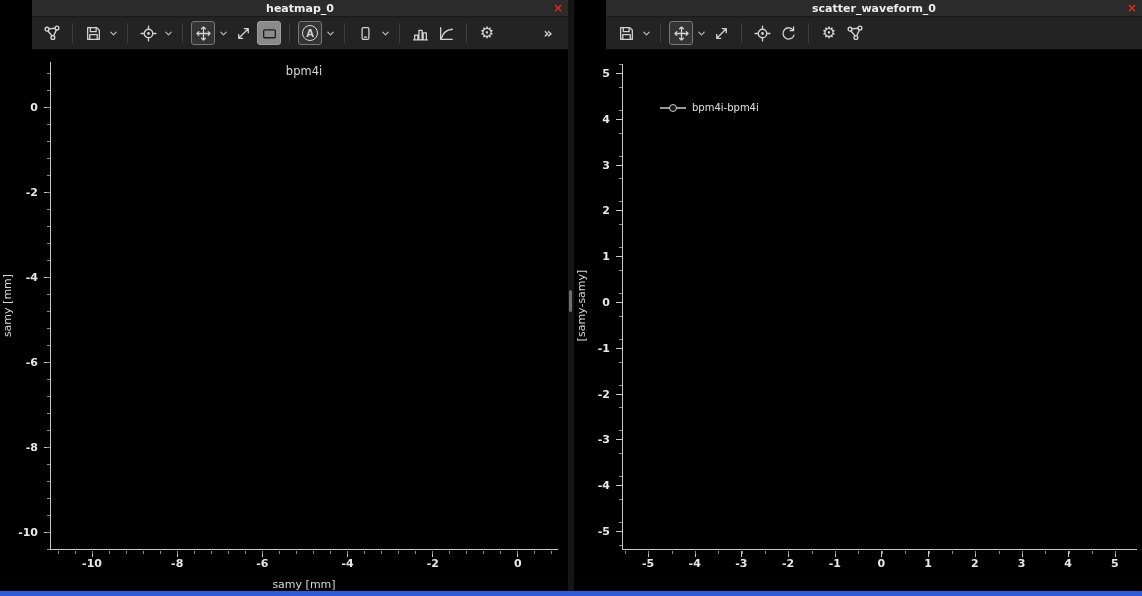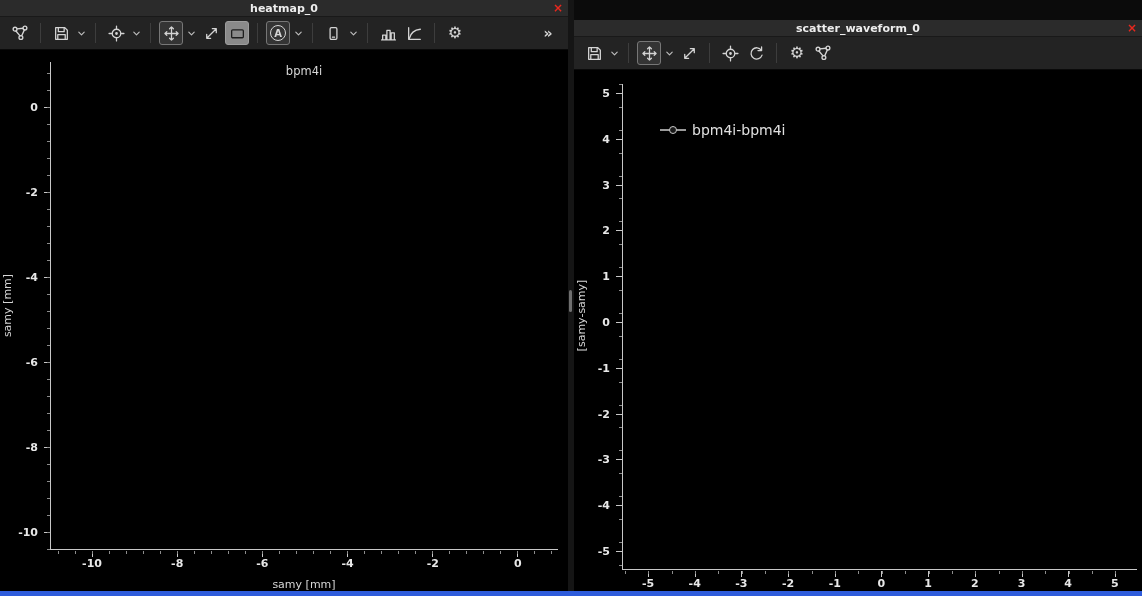--- a/index.html
+++ b/index.html
@@ -1,22 +1,22 @@
 <!DOCTYPE html>
 <html><head>
 <meta charset="utf-8">
 <style>
   * { margin:0; padding:0; box-sizing:border-box; }
   html,body { width:1142px; height:596px; overflow:hidden; }
   body { background:#0b0b0b; font-family:"DejaVu Sans", sans-serif; color:#ddd; position:relative; }
   .app { position:absolute; inset:0; }
 
-  .panel { position:absolute; top:0; bottom:5px; background:#000; overflow:hidden; }
+  .panel { position:absolute; top:0; bottom:5px; background:#000; overflow:hidden;padding-left:32px; }
   .panel.p-left  { left:0;   width:568px; }
-  .panel.p-right { left:574px; width:568px;margin-top:20px; }
+  .panel.p-right { left:574px; width:568px; }
 
   .splitter { position:absolute; left:568px; top:0; bottom:5px; width:6px; background:#151515; }
   .splitter .handle { position:absolute; left:1px; top:290px; width:3px; height:22px; background:#6f6f6f; border-radius:2px; }
 
   .bottombar { position:absolute; left:0; right:0; bottom:0; height:5px; }
 
   .titlebar { height:17px; background:#2b2b2b; display:flex; align-items:center; justify-content:center; position:relative; border-bottom:1px solid #191919; }
   .titlebar .title { font-size:11px; font-weight:bold; color:#ededed; }
   .titlebar .close { position:absolute; right:5px; top:0; height:16px; display:flex; align-items:center; font-size:12px; font-weight:bold; color:#e8281e; cursor:default; }
 
@@ -65,21 +65,21 @@
   .p-right .yminor    { left:45px; top:14px; width:3px; height:486px; background:repeating-linear-gradient(to bottom,#8d8d8d 0,#8d8d8d 1px,transparent 1px,transparent 22.9px); }
   .p-right .xmajor    { left:74px; top:501px; width:469px; height:6px; background:repeating-linear-gradient(to right,#c8c8c8 0,#c8c8c8 1px,transparent 1px,transparent 46.7px); }
   .p-right .xminor    { left:51px; top:501px; width:513px; height:3px; background:repeating-linear-gradient(to right,#8d8d8d 0,#8d8d8d 1px,transparent 1px,transparent 23.35px); }
   .p-right .xlabels   { left:56px; top:507px; width:503px; }
   .p-right .xlabels span { width:36px; }
   .p-right .xaxis-label { left:48px; top:528px; width:515px; }
 
   .legend { position:absolute; left:86px; top:52px; display:flex; align-items:center; gap:6px; }
   .legend .sample { position:relative; width:26px; height:2px; background:#9a9a9a; }
   .legend .marker { position:absolute; left:9px; top:-3px; width:8px; height:8px; border:1.2px solid #c9c9c9; border-radius:50%; background:#1a1a1a; }
-  .legend .llabel { font-size:14px; color:#e0e0e0; }
+  .legend .llabel { font-size:10px; color:#e0e0e0; }
 </style>
 </head>
 <body>
 
 <div class="app">
 
   <div class="panel p-left">
     <div class="titlebar">
       <span class="title">heatmap_0</span>
       <span class="close" style="color: rgb(232, 40, 30);">×</span>

